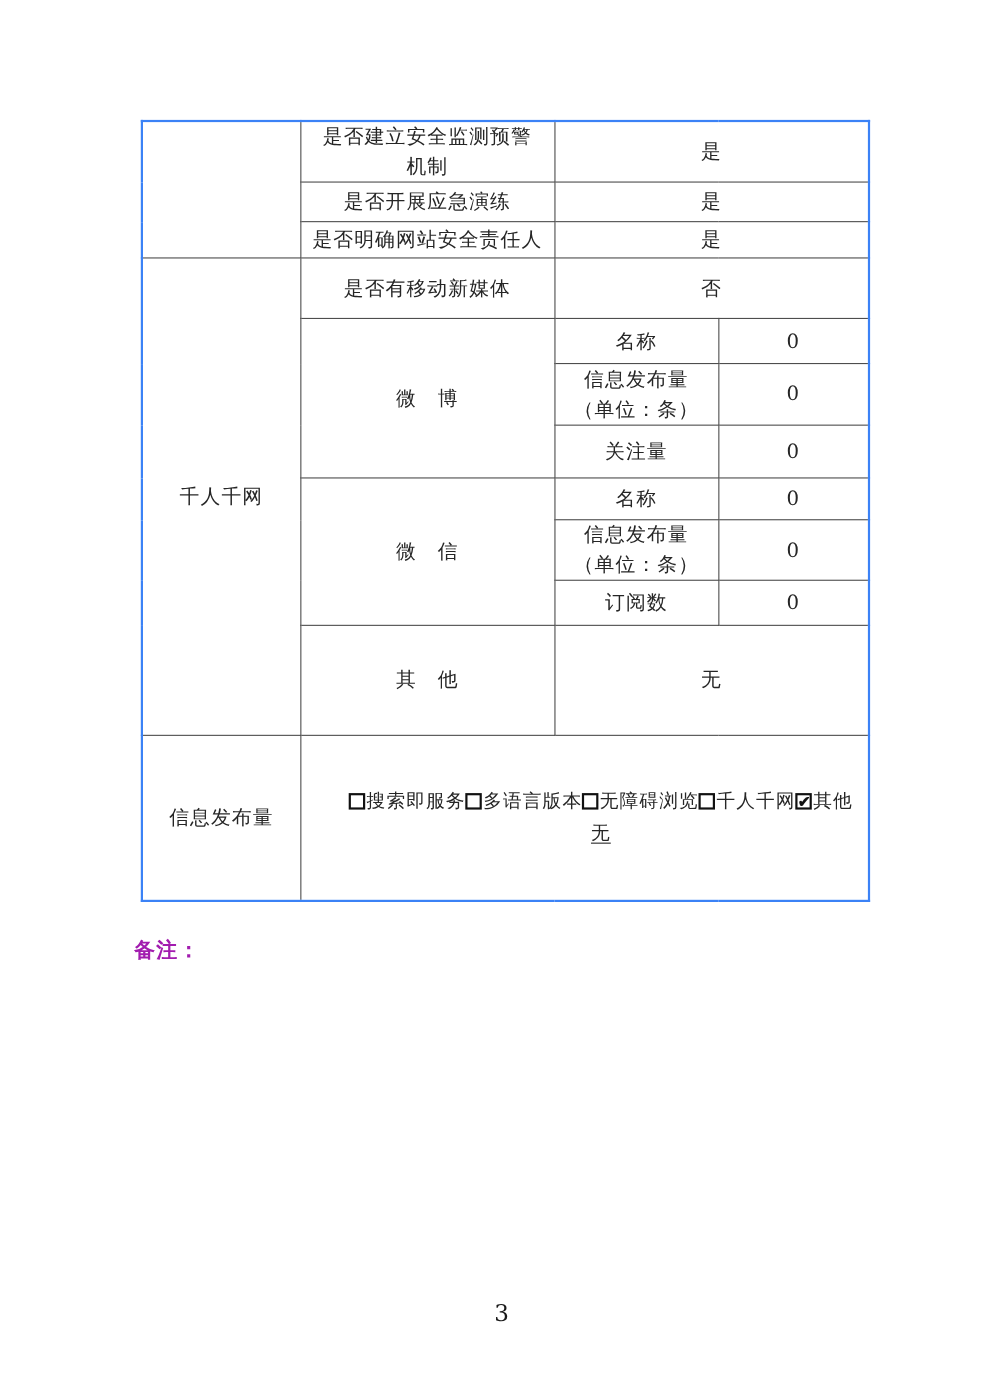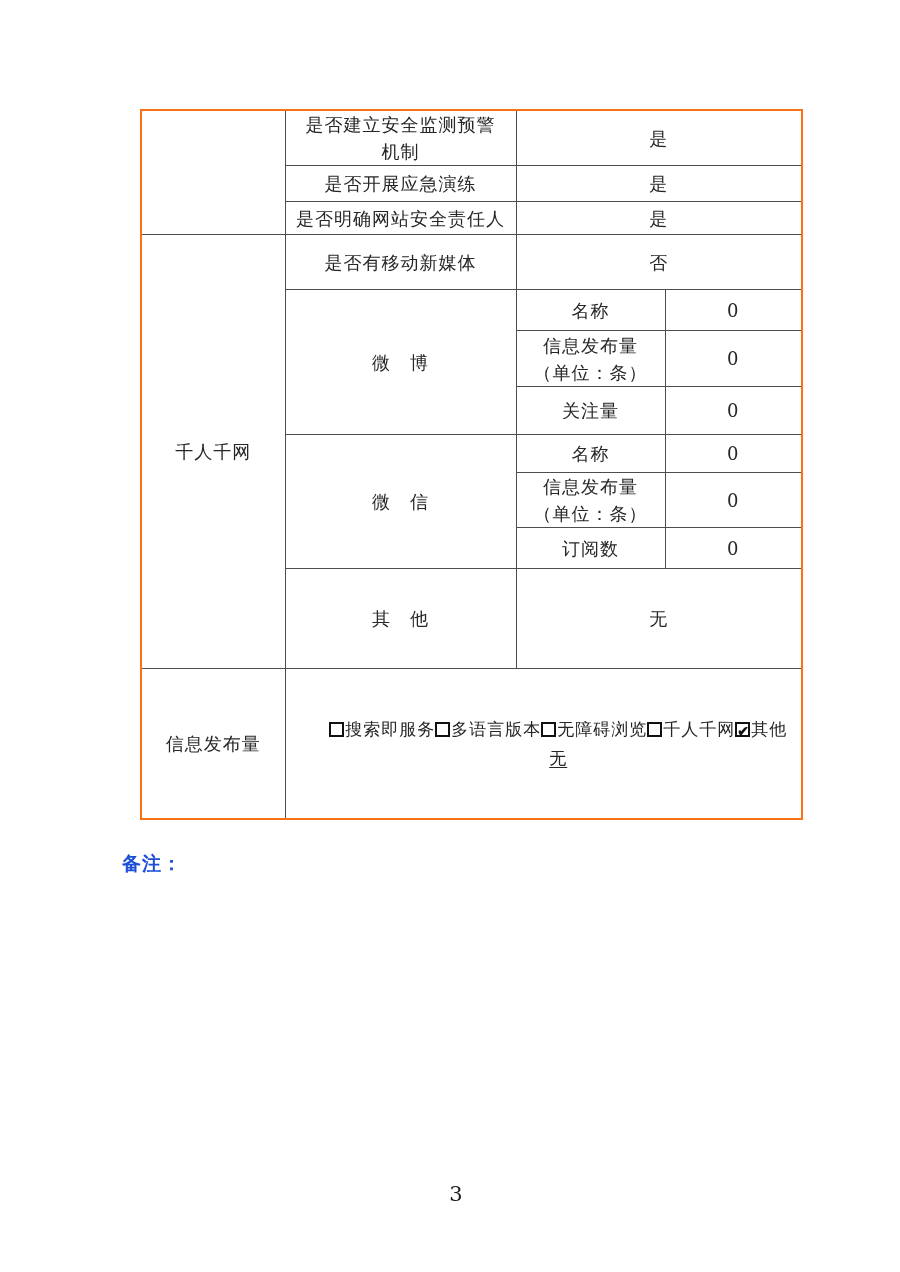--- a/index.html
+++ b/index.html
@@ -8,26 +8,26 @@
     position: relative;
     width: 900px;
     height: 1272px;
     background: #ffffff;
     font-family: "DejaVu Serif", serif;
     color: #262626;
     overflow: hidden;
   }
   table.report {
     position: absolute;
-    left: 140px;
+    left: 128px;
     top: 109px;
     width: 661px;
     border-collapse: collapse;
     table-layout: fixed;
-    border: 2px solid #f97316;
+    border: 2px solid #3b82f6;
   }
   table.report td {
     border: 1px solid #4d4d4d;
     text-align: center;
     vertical-align: middle;
     font-size: 18px;
     letter-spacing: 1px;
     line-height: 1.5;
     overflow: hidden;
   }
@@ -72,21 +72,21 @@
     text-underline-offset: 3px;
     line-height: 1.6;
   }
   .notes {
     position: absolute;
     left: 122px;
     top: 851px;
     font-size: 19px;
     font-weight: bold;
     letter-spacing: 1px;
-    color: #1d4ed8;
+    color: #a21caf;
   }
   .pageno {
     position: absolute;
     left: 0;
     top: 1182px;
     width: 912px;
     text-align: center;
     font-size: 21px;
     color: #1a1a1a;
   }

